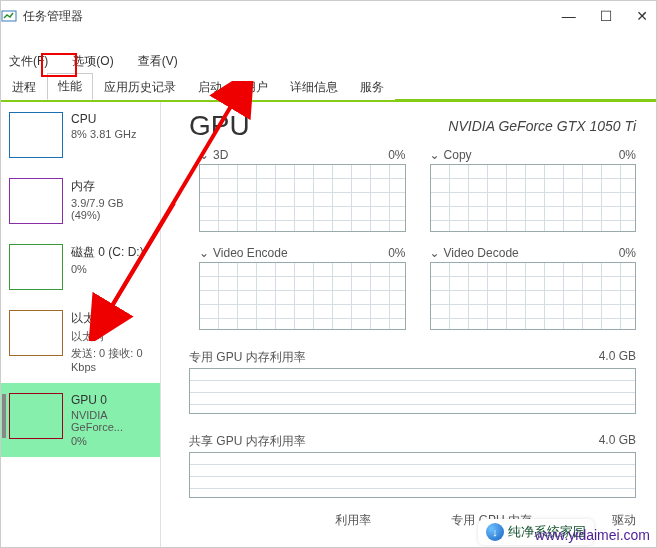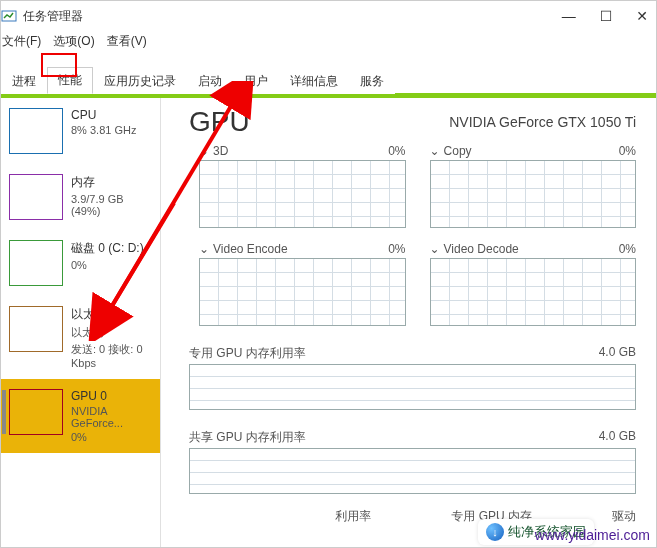--- a/index.html
+++ b/index.html
@@ -1,45 +1,45 @@
 <!DOCTYPE html>
 <html><head>
 <meta charset="utf-8">
 <style>
   * { box-sizing: border-box; margin: 0; padding: 0; }
   body { font-family: "Microsoft YaHei", "Segoe UI", sans-serif; font-size: 12px; color: #333; background: #fff; width: 657px; height: 548px; overflow: hidden; position: relative; border:1px solid #ccc; }
   .titlebar { display: flex; align-items: center; height: 30px; padding: 0 0; }
   .titlebar .icon { width: 16px; height: 16px; margin-right: 6px; display:flex; align-items:center; justify-content:center; }
   .titlebar .title { flex: 1; font-size: 12px; }
   .winbtns { display: flex; gap: 24px; padding-right: 8px; font-size: 14px; color:#333; }
-  .menubar { display: flex; padding: 2px 1px 6px; gap: 12px; font-size: 12px; }
-  .tabs { display: flex; border-bottom: 5px solid #84cc16; height: 26px; align-items:flex-end;margin-top:16px; }
+  .menubar { display: flex; padding: 2px 8px 6px; gap: 24px; font-size: 12px; margin-top: 20px; }
+  .tabs { display: flex; border-bottom: 3px solid #84cc16; height: 26px; align-items:flex-end; }
   .tab { padding: 4px 10px; border: 1px solid transparent; border-bottom:none; cursor: default; position:relative; top:1px; background:#fff; }
   .tab.active { border-color: #ccc; border-bottom: 1px solid #fff; }
   .hl-red { position:absolute; border:2px solid #e00; pointer-events:none; }
   .hl-perf { left:40px; top:52px; width:36px; height:24px; }
   .content { display:flex; height: calc(100% - 30px - 24px - 26px); }
   .sidebar { width: 160px; border-right: 1px solid #e0e0e0; overflow:hidden; }
   .side-item { display:flex; padding: 10px 8px; gap:8px; }
-  .side-item.selected { background: #eab308; }
+  .side-item.selected { background: #86efac; }
   .thumb { width: 54px; height: 46px; border: 1px solid; position:relative; flex-shrink:0; }
   .thumb.cpu { border-color:#1a6fb0; }
   .thumb.mem { border-color:#8a2ea8; }
   .thumb.disk { border-color:#3a9a3a; }
   .thumb.eth { border-color:#a06a2a; }
   .thumb.gpu { border-color:#a00020; }
   .thumb-sel { position:absolute; left:-8px; top:0; bottom:0; width:4px; background:#888; }
   .side-info { display:flex; flex-direction:column; gap:2px; font-size:12px; }
   .side-info .t1 { color:#333; }
   .side-info .t2 { color:#555; font-size:11px; }
   .side-info .t3 { color:#555; font-size:11px; }
   .main { flex:1; padding: 8px 20px 0 28px; position:relative; overflow:hidden; }
   .main-header { display:flex; justify-content:space-between; align-items:flex-start; margin-bottom:6px; }
   .gpu-title { font-size:28px; font-weight:400; }
-  .gpu-name { font-size:14px; color:#444; padding-top:8px; }
+  .gpu-name { font-size:14px; color:#444; padding-top:8px;font-style:italic; }
   .chart-row { display:flex; gap:14px; margin-bottom:14px; }
   .chart-block { flex:1;padding-left:10px; }
   .chart-head { display:flex; justify-content:space-between; font-size:12px; color:#555; margin-bottom:2px; }
   .chev { color:#555; margin-right:4px; }
   .chart-box { border:1px solid #9aa; height:68px; background:repeating-linear-gradient(to right, transparent 0 18px, #d4dde4 18px 19px), repeating-linear-gradient(to bottom, transparent 0 13px, #d4dde4 13px 14px); }
   .section-head { display:flex; justify-content:space-between; font-size:12px; color:#555; margin-bottom:2px;margin-top:19px; }
   .mem-box { border:1px solid #9aa; height:46px; background:repeating-linear-gradient(to bottom, transparent 0 11px, #d4dde4 11px 12px); margin-bottom:14px; }
   .bottom-row { display:flex; gap:80px; font-size:12px; color:#555; margin-top:6px;justify-content:flex-end; }
   svg.arrow { position:absolute; left:78px; top:80px; width:200px; height:260px; pointer-events:none; }
   .watermark { position:absolute; right:6px; bottom:4px; font-size:14px; color:#4c1d95; font-weight:500; }

